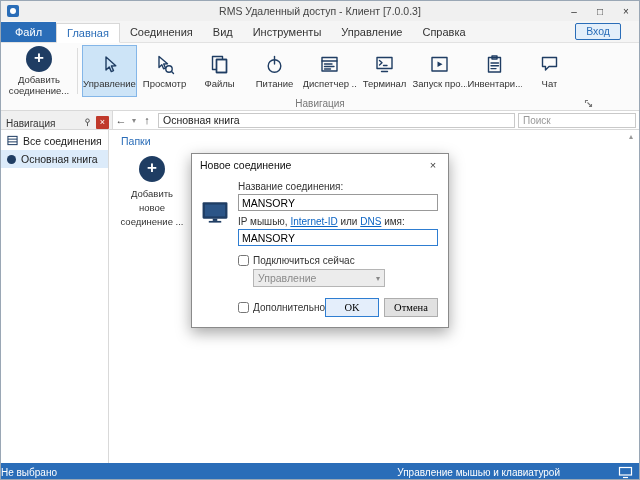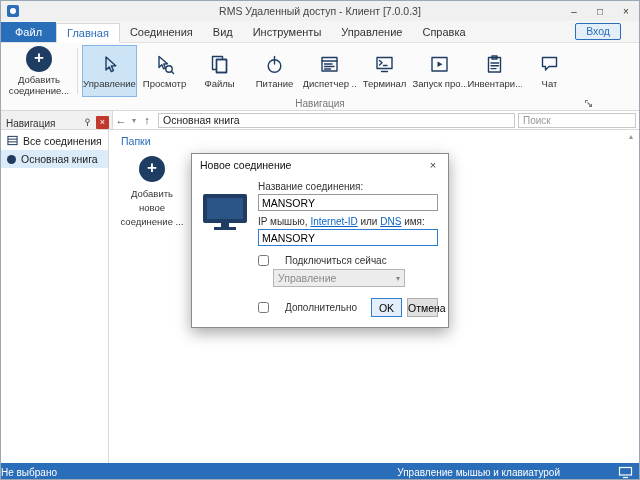--- a/index.html
+++ b/index.html
@@ -80,26 +80,26 @@
   .dlg-titlebar { height:21px; display:flex; align-items:center; }
   .dlg-title { font-size:10.5px; padding-left:8px; flex:1; color:#111; }
   .dlg-close { width:30px; height:21px; display:flex; align-items:center; justify-content:center; font-size:11px; color:#444; }
   .dlg-body { display:flex; gap:10px; padding:6px 10px 10px; }
   .dlg-fields { flex:1; display:flex; flex-direction:column; }
   .flabel { font-size:10px; color:#333; margin-bottom:2px; }
   .flabel a { color:#0b64c4; text-decoration:underline; }
   .tinput { height:17px; border:1px solid #999; font-size:10.5px; padding:0 3px; font-family:inherit; width:100%; }
   .tinput.focused { border:1px solid #2e7dd1; }
   .gap4 { height:5px; } .gap8 { height:9px; }
-  .chkrow { display:flex; align-items:center; gap:16px; font-size:10px; color:#333; }
+  .chkrow { display:flex; align-items:center; gap:4px; font-size:10px; color:#333; }
   .chkrow input { width:11px; height:11px; margin:0; }
   .fselect { width:132px; height:18px; margin:3px 0 0 15px; background:#ececec; border:1px solid #b5b5b5; color:#8a8a8a; font-size:10.5px; display:flex; align-items:center; padding:0 4px; }
   .fselect .ar { margin-left:auto; font-size:8px; color:#888; }
   .btnrow { display:flex; align-items:center; margin-top:11px; }
-  .btn { width:31px; height:19px; font-size:10.5px; font-family:Liberation Sans, sans-serif; background:#e1e1e1; border:1px solid #adadad; }
+  .btn { width:54px; height:19px; font-size:10.5px; font-family:Liberation Serif, serif; background:#e1e1e1; border:1px solid #adadad; }
   .btn.ok { background:#e4eefb; border:1px solid #2e7dd1; margin-left:auto; margin-right:5px; }
   .mon-icon { margin-top:12px; }
 </style>
 </head>
 <body>
 
 <div class="screen">
 
   <div class="titlebar">
     <div class="app-icon"></div>

